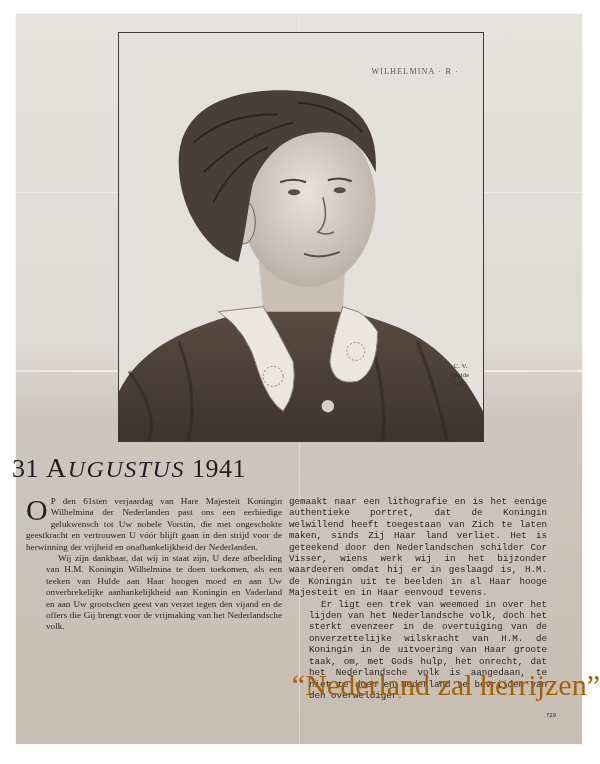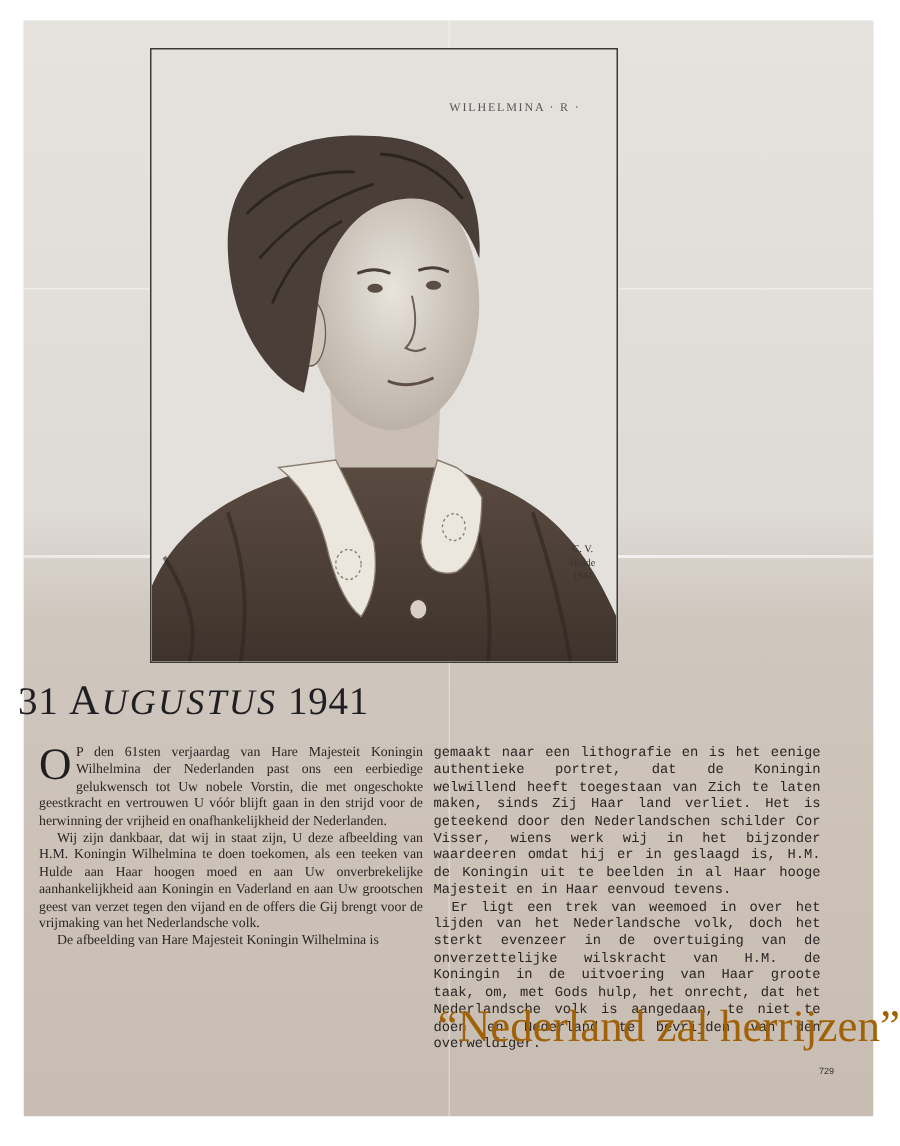--- a/index.html
+++ b/index.html
@@ -10,21 +10,21 @@
     .paper {
       position: absolute; left: 16px; top: 14px; width: 566px; height: 730px;
       background: linear-gradient(180deg, #e6e3df 0%, #dedad5 45%, #cfc6bd 55%, #c8bdb2 100%);
       box-shadow: 0 0 1px rgba(0,0,0,0.25);
     }
     .fold-h { position: absolute; left: 0; right: 0; top: 356px; height: 2px;
       background: linear-gradient(90deg, rgba(255,255,255,0.5), rgba(255,255,255,0.8), rgba(255,255,255,0.5)); }
     .fold-v { position: absolute; top: 0; bottom: 0; left: 283px; width: 1px; background: rgba(255,255,255,0.35); }
     .fold-h2 { position: absolute; left: 0; right: 0; top: 178px; height: 1px; background: rgba(255,255,255,0.4); }
     .frame {
-      position: absolute; left: 84px; top: 18px; width: 312px; height: 410px;
+      position: absolute; left: 102px; top: 18px; width: 366px; height: 410px;
       border: 1.5px solid #3c3a38; box-sizing: border-box; overflow: hidden;
       background: #e4e1dc;
     }
     .frame-caption {
       position: absolute; top: 34px; right: 24px; font-size: 8px; letter-spacing: 1.2px; color: #555;
     }
     .portrait { position: absolute; left: 0; top: 0; width: 100%; height: 100%; }
     .signature {
       position: absolute; right: 14px; bottom: 52px; font-size: 7px; color: #3b342d; text-align: center; line-height: 9px;
     }
@@ -34,21 +34,21 @@
     }
     .date .month { font-style: italic; font-size: 24px; letter-spacing: 1.5px; }
     .date .cap { font-style: normal; font-size: 28px; }
     .col {
       position: absolute; top: 496px; width: 256px;
       font-size: 9.2px; line-height: 11.4px; color: #2b2624; text-align: justify;
     }
     .col-left { left: 26px; }
     .col-right { left: 289px; width: 258px; font-family: Liberation Mono, monospace; }
     .col p { margin: 0; }
-    .col p.indent { text-indent: 12px; }
+    .col p.indent { text-indent: 12px; margin-left: 20px; }
     .dropcap {
       float: left; font-size: 30px; line-height: 24px; margin: 2px 3px 0 0; color: #1f1e22;
     }
     .motto {
       position: absolute; left: 0; width: 100%; top: 668px; text-align: right;
       font-size: 30px; color: #a16207;
     }
     .printnum { position: absolute; right: 44px; top: 712px; font-size: 6px; color: #333; font-family: "Liberation Sans", sans-serif; }
   </style>
 </head>
@@ -109,21 +109,20 @@
 
 <div class="date">
   <span>31</span>
   <span class="month"><span class="cap">A</span><span>UGUSTUS</span></span>
   <span>1941</span>
 </div>
 
 <div class="col col-left">
   <p><span class="dropcap">O</span><span>P den 61sten verjaardag van Hare Majesteit Koningin Wilhelmina der Nederlanden past ons een eerbiedige gelukwensch tot Uw nobele Vorstin, die met ongeschokte geestkracht en vertrouwen U vóór blijft gaan in den strijd voor de herwinning der vrijheid en onafhankelijkheid der Nederlanden.</span></p>
   <p class="indent">Wij zijn dankbaar, dat wij in staat zijn, U deze afbeelding van H.M. Koningin Wilhelmina te doen toekomen, als een teeken van Hulde aan Haar hoogen moed en aan Uw onverbrekelijke aanhankelijkheid aan Koningin en Vaderland en aan Uw grootschen geest van verzet tegen den vijand en de offers die Gij brengt voor de vrijmaking van het Nederlandsche volk.</p>
-  <p class="indent">De afbeelding van Hare Majesteit Koningin Wilhelmina is</p>
 </div>
 
 <div class="col col-right">
   <p>gemaakt naar een lithografie en is het eenige authentieke portret, dat de Koningin welwillend heeft toegestaan van Zich te laten maken, sinds Zij Haar land verliet. Het is geteekend door den Nederlandschen schilder Cor Visser, wiens werk wij in het bijzonder waardeeren omdat hij er in geslaagd is, H.M. de Koningin uit te beelden in al Haar hooge Majesteit en in Haar eenvoud tevens.</p>
   <p class="indent">Er ligt een trek van weemoed in over het lijden van het Nederlandsche volk, doch het sterkt evenzeer in de overtuiging van de onverzettelijke wilskracht van H.M. de Koningin in de uitvoering van Haar groote taak, om, met Gods hulp, het onrecht, dat het Nederlandsche volk is aangedaan, te niet te doen en Nederland te bevrijden van den overweldiger.</p>
 </div>
 
 <div class="motto">“Nederland zal herrijzen”</div>
 <div class="printnum">729</div>
 

